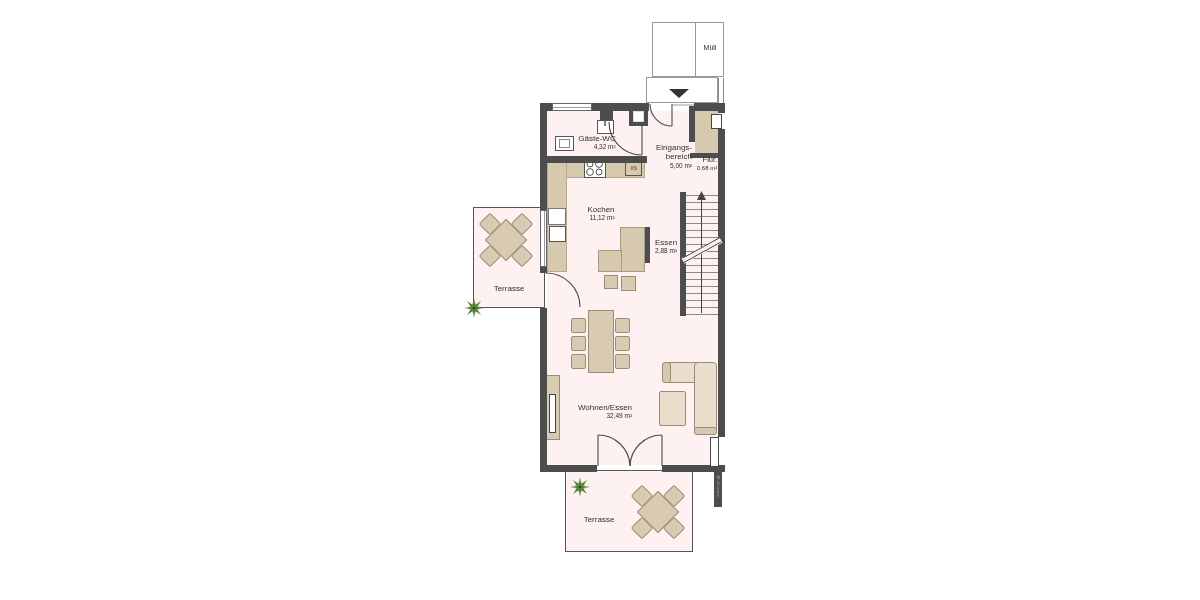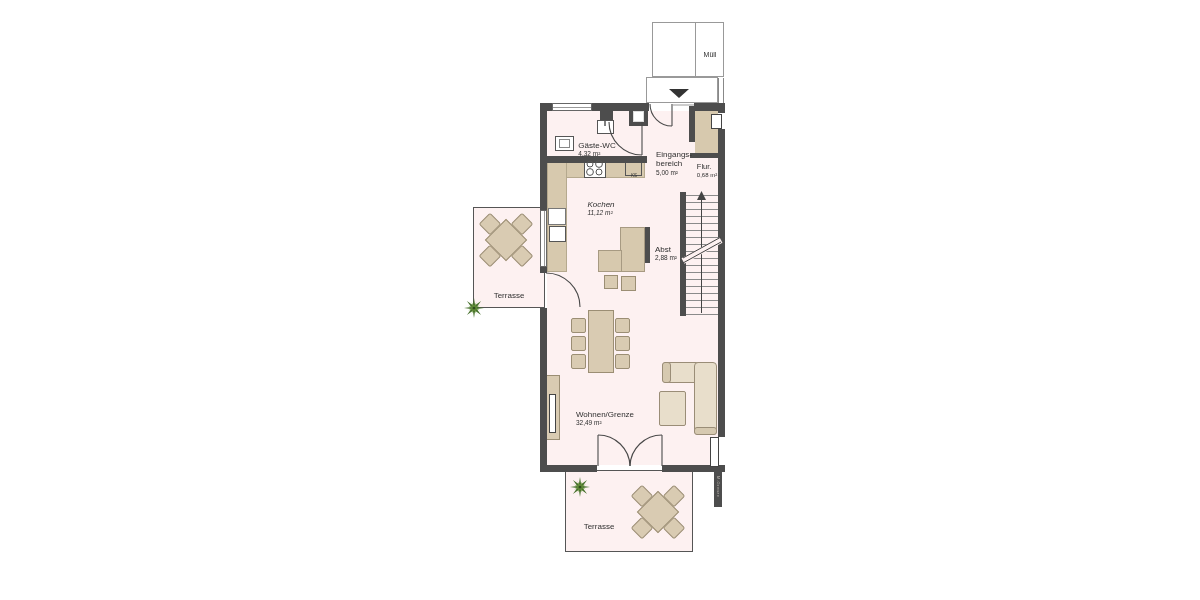--- a/index.html
+++ b/index.html
@@ -10,21 +10,21 @@
   .floor{position:absolute;background:var(--floor,#fdf1f1);}
   .outbox{position:absolute;background:#fff;border:1px solid #999;box-sizing:border-box;}
   .terrace{position:absolute;background:var(--floor,#fdf1f1);border:1px solid #555;box-sizing:border-box;}
   .furn{position:absolute;background:var(--furn,#d9cbb2);border:1px solid #9b8e74;box-sizing:border-box;}
   .counter{position:absolute;background:var(--counter,#d7c9ae);border:1px solid #b5a98e;box-sizing:border-box;}
   .sofa{position:absolute;background:var(--sofa,#e8decb);border:1px solid #9a8d77;box-sizing:border-box;border-radius:4px;}
   .cap{position:absolute;background:#d6c9b0;border:1px solid #9a8d77;box-sizing:border-box;border-radius:3px;}
   .win{position:absolute;background:#fff;border:1px solid #666;box-sizing:border-box;}
   .white{position:absolute;background:#fff;border:1px solid #555;box-sizing:border-box;}
   .rot{transform:rotate(45deg);}
-  .lbl{position:absolute;transform:translate(-50%,-50%);text-align:left;white-space:nowrap;line-height:1.18;margin-top:7px;}
+  .lbl{position:absolute;transform:translate(-50%,-50%);text-align:right;white-space:nowrap;line-height:1.18;}
   .nm{font-size:8px;}
   .ar{font-size:6.5px;}
   .stairs{position:absolute;left:686px;top:195px;width:32px;height:121px;
           background:repeating-linear-gradient(to bottom,#8a8a8a 0 1px,transparent 1px 7px);}
   svg.overlay{position:absolute;left:0;top:0;pointer-events:none;}
   .chair{position:absolute;background:var(--furn,#d9cbb2);border:1px solid #9b8e74;box-sizing:border-box;border-radius:2px;}
   .wm{position:absolute;writing-mode:vertical-rl;font-size:4px;color:#b9b4ae;letter-spacing:.5px;}
 </style>
 </head>
 <body>
@@ -179,28 +179,28 @@
   </div>
   <div class="lbl" style="left:674px;top:156px;">
     <div class="nm">Eingangs-</div>
     <div class="nm">bereich</div>
     <div class="ar">5,00 m²</div>
   </div>
   <div class="lbl" style="left:707px;top:164px;">
     <div style="font-size:7.5px;">Flur.</div>
       <div style="font-size:6px;">0,68 m²</div>
   </div>
-  <div class="lbl" style="left:601px;top:202px;font-style:italic;">
+  <div class="lbl" style="left:601px;top:214px;">
     <div class="nm">Kochen</div>
       <div class="ar">11,12 m²</div>
   </div>
   <div class="lbl" style="left:666px;top:247px;">
-    <div class="nm">Abst</div>
+    <div class="nm">Essen</div>
       <div class="ar">2,88 m²</div>
   </div>
   <div class="lbl" style="left:605px;top:412px;">
-    <div class="nm">Wohnen/Grenze</div>
+    <div class="nm">Wohnen/Essen</div>
       <div class="ar">32,49 m²</div>
   </div>
   <div class="lbl nm" style="left:509px;top:289px;">Terrasse</div>
   <div class="lbl nm" style="left:599px;top:520px;">Terrasse</div>
 
 </div>
 
 </body></html>

